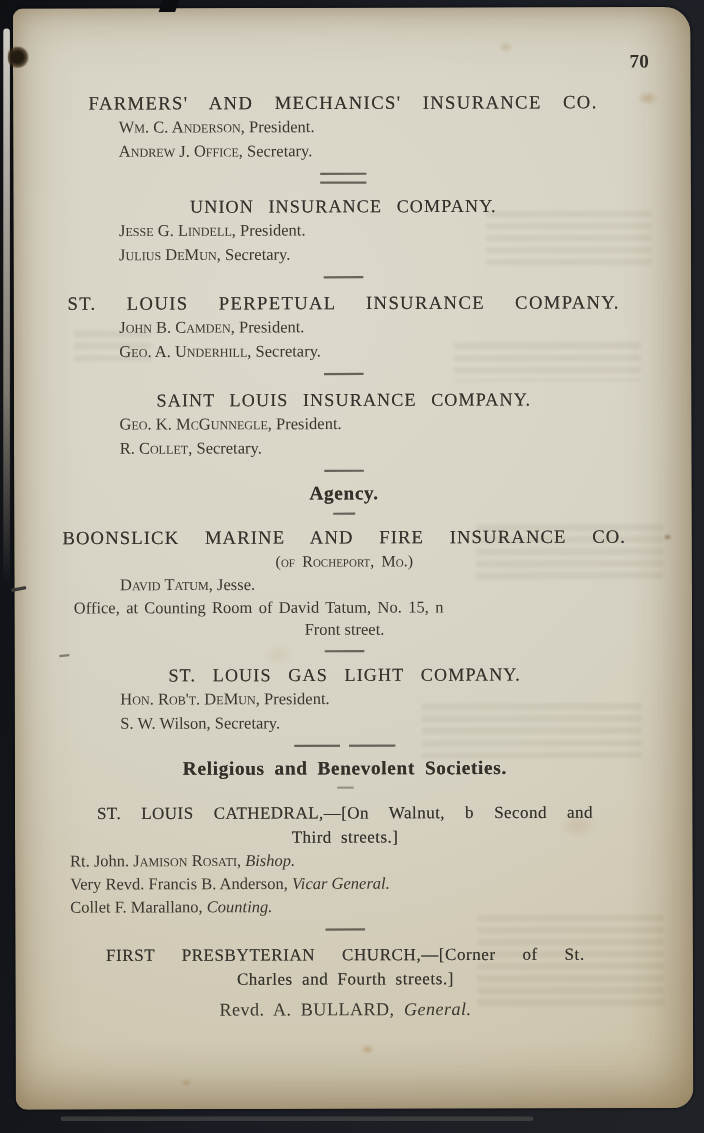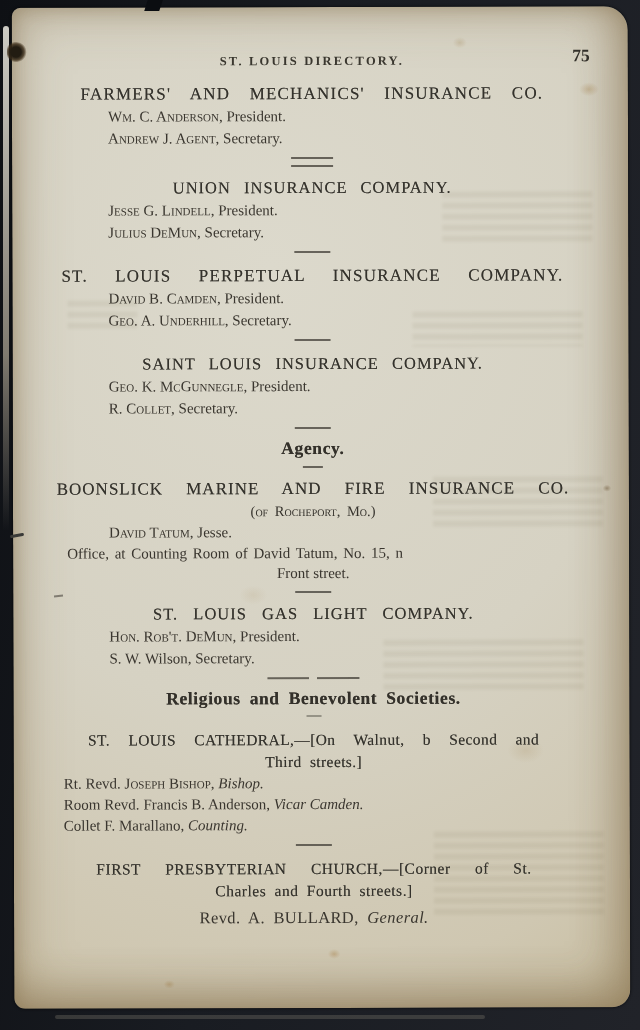--- a/index.html
+++ b/index.html
@@ -104,39 +104,38 @@
   <div class="page">
     <div class="ghost g1"></div>
     <div class="ghost g2"></div>
     <div class="ghost g3"></div>
     <div class="ghost g4"></div>
     <div class="ghost g5"></div>
     <div class="ghost g6"></div>
 
     <div class="content">
       <div class="running-head">
-        <span class="running-title">ST. LOUIS DIRECTORY.</span>
-        <span class="page-number">75</span>
+        <span class="page-number">70</span>
       </div>
       <div id="sections">
           <div class="section" data-sec="farmers">
             <div class="sec-title">FARMERS' AND MECHANICS' INSURANCE CO.</div>
             <div class="officer"><span class="sc">Wm. C. Anderson</span><span>, </span><span>President.</span></div>
-            <div class="officer"><span class="sc">Andrew J. Agent</span><span>, </span><span>Secretary.</span></div>
+            <div class="officer"><span class="sc">Andrew J. Office</span><span>, </span><span>Secretary.</span></div>
             <div class="rule double-short"></div>
           </div>
           <div class="section" data-sec="union">
             <div class="sec-title">UNION INSURANCE COMPANY.</div>
             <div class="officer"><span class="sc">Jesse G. Lindell</span><span>, </span><span>President.</span></div>
             <div class="officer"><span class="sc">Julius DeMun</span><span>, </span><span>Secretary.</span></div>
             <div class="rule single-short"></div>
           </div>
           <div class="section" data-sec="perpetual">
             <div class="sec-title">ST. LOUIS PERPETUAL INSURANCE COMPANY.</div>
-            <div class="officer"><span class="sc">David B. Camden</span><span>, </span><span>President.</span></div>
+            <div class="officer"><span class="sc">John B. Camden</span><span>, </span><span>President.</span></div>
             <div class="officer"><span class="sc">Geo. A. Underhill</span><span>, </span><span>Secretary.</span></div>
             <div class="rule single-short"></div>
           </div>
           <div class="section" data-sec="saintlouis">
             <div class="sec-title">SAINT LOUIS INSURANCE COMPANY.</div>
             <div class="officer"><span class="sc">Geo. K. McGunnegle</span><span>, </span><span>President.</span></div>
             <div class="officer"><span class="sc">R. Collet</span><span>, </span><span>Secretary.</span></div>
             <div class="rule single-short"></div>
           </div>
           <div class="section" data-sec="agency-heading">
@@ -157,22 +156,22 @@
             <div class="officer"><span>S. W. Wilson</span><span>, </span><span>Secretary.</span></div>
             <div class="rule double-long"></div>
           </div>
           <div class="section" data-sec="religious-heading">
             <div class="category">Religious and Benevolent Societies.</div>
             <div class="rule tiny-faint"></div>
           </div>
           <div class="section" data-sec="cathedral">
             <div class="sec-title">ST. LOUIS CATHEDRAL,—[On Walnut, b Second and</div>
             <div class="sec-title cont">Third streets.]</div>
-            <div class="officer indent-sm"><span>Rt. Revd. </span><span class="sc">Joseph Bishop</span><span>, </span><span class="it">Bishop.</span></div>
-            <div class="officer indent-sm"><span>Room Revd. </span><span>Francis B. Anderson</span><span>, </span><span class="it">Vicar Camden.</span></div>
+            <div class="officer indent-sm"><span>Rt. John. </span><span class="sc">Jamison Rosati</span><span>, </span><span class="it">Bishop.</span></div>
+            <div class="officer indent-sm"><span>Very Revd. </span><span>Francis B. Anderson</span><span>, </span><span class="it">Vicar General.</span></div>
             <div class="officer indent-sm"><span>Collet F. Marallano</span><span>, </span><span class="it">Counting.</span></div>
             <div class="rule single-short"></div>
           </div>
           <div class="section" data-sec="firstpres">
             <div class="sec-title">FIRST PRESBYTERIAN CHURCH,—[Corner of St.</div>
             <div class="sec-title cont">Charles and Fourth streets.]</div>
             <div class="officer center"><span>Revd. </span><span>A. BULLARD</span><span>, </span><span class="it">General.</span></div>
           </div>
         </div>
     </div>

